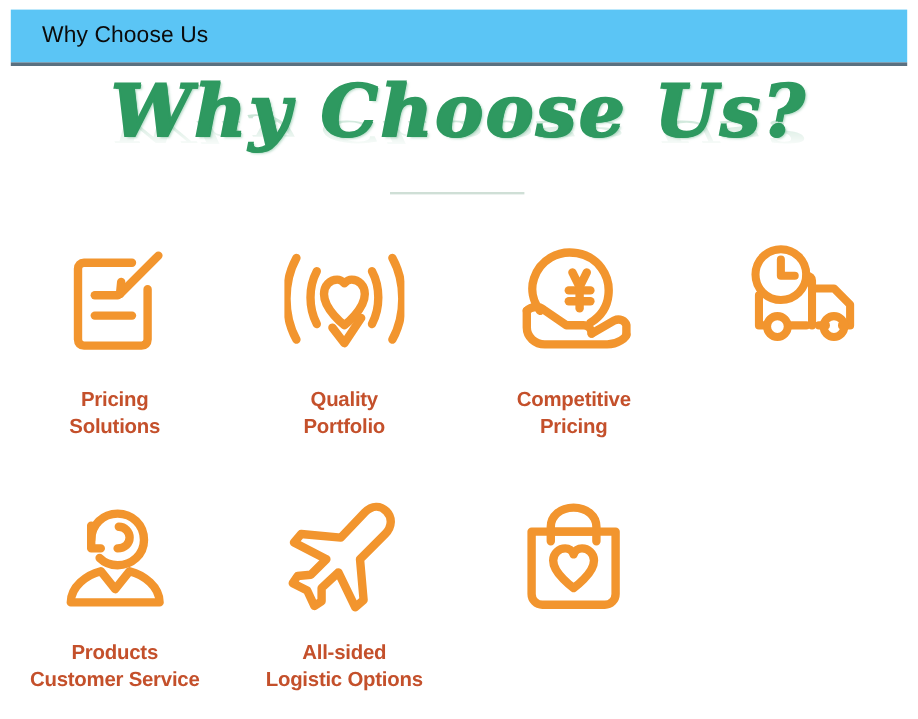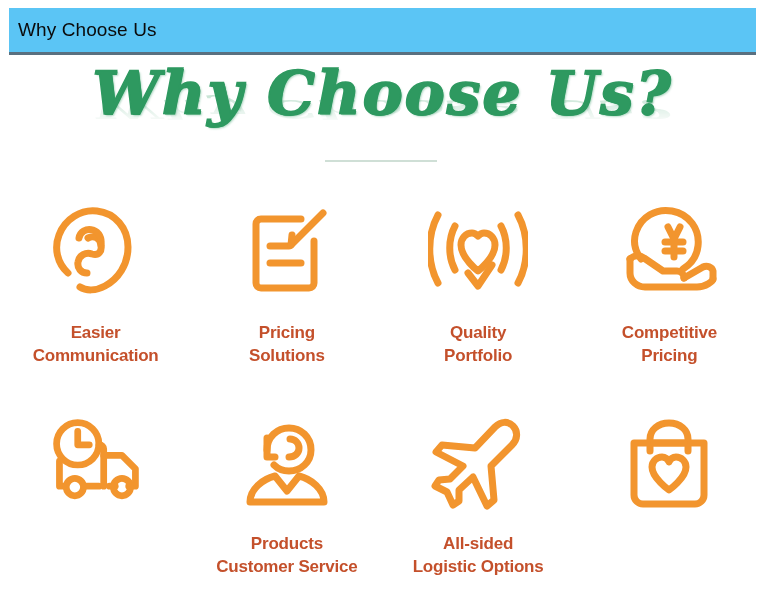--- a/index.html
+++ b/index.html
@@ -34,21 +34,21 @@
     background: #5bc5f5;
     box-sizing: border-box;
     display: flex;
     align-items: center;
   }
   .banner-title {
     font-family: "Liberation Sans", sans-serif;
     font-size: 19px;
     color: #0b0b0b;
     letter-spacing: 0.1px;
-    padding-left: 9px;
+    padding-left: 26px;
     white-space: nowrap;
   }
   .banner-underline {
     position: absolute;
     left: 9px;
     top: 52px;
     width: 747px;
     height: 3px;
     background: #5a7080;
   }
@@ -159,31 +159,20 @@
 </div>
 
 <div class="hero">
   <div class="hero-reflection" aria-hidden="true">Why Choose Us?</div>
   <div class="hero-title">Why Choose Us?</div>
 </div>
 <div class="hero-divider"></div>
 
 <div class="grid">
 
-  <div class="cell row1">
-    <div class="icon-box">
-      <svg width="92" height="100" viewBox="0 0 92 100" fill="none" stroke="#f2952e" stroke-width="7" stroke-linecap="round" stroke-linejoin="round">
-        <path d="M18 72 C7 62 4 47 9 34 C15 18 31 8 47 10 C65 12 78 27 78 46 C78 64 68 78 55 85 C46 90 36 90 30 86"></path>
-        <path d="M37 72 C31 72 27 67 28 61 C29 54 36 51 42 53 C49 55 52 50 51 44 C50 37 44 34 38 37"></path>
-        <path d="M51 44 C52 37 49 31 43 29 C36 27 30 31 29 37"></path>
-      </svg>
-    </div>
-    <div class="cap">Easier
-Communication</div>
-  </div>
 
   <div class="cell row1">
     <div class="icon-box">
       <svg width="96" height="100" viewBox="0 0 96 100" fill="none" stroke="#f2952e" stroke-width="7" stroke-linecap="round" stroke-linejoin="round">
         <path d="M62 18 H22 C19 18 17 20 17 23 V82 C17 85 19 87 22 87 H70 C73 87 75 85 75 82 V40"></path>
         <path d="M31 45 H50"></path>
         <path d="M31 62 H62"></path>
         <path d="M52 44 L84 12"></path>
         <path d="M52 44 L53 34"></path>
       </svg>

